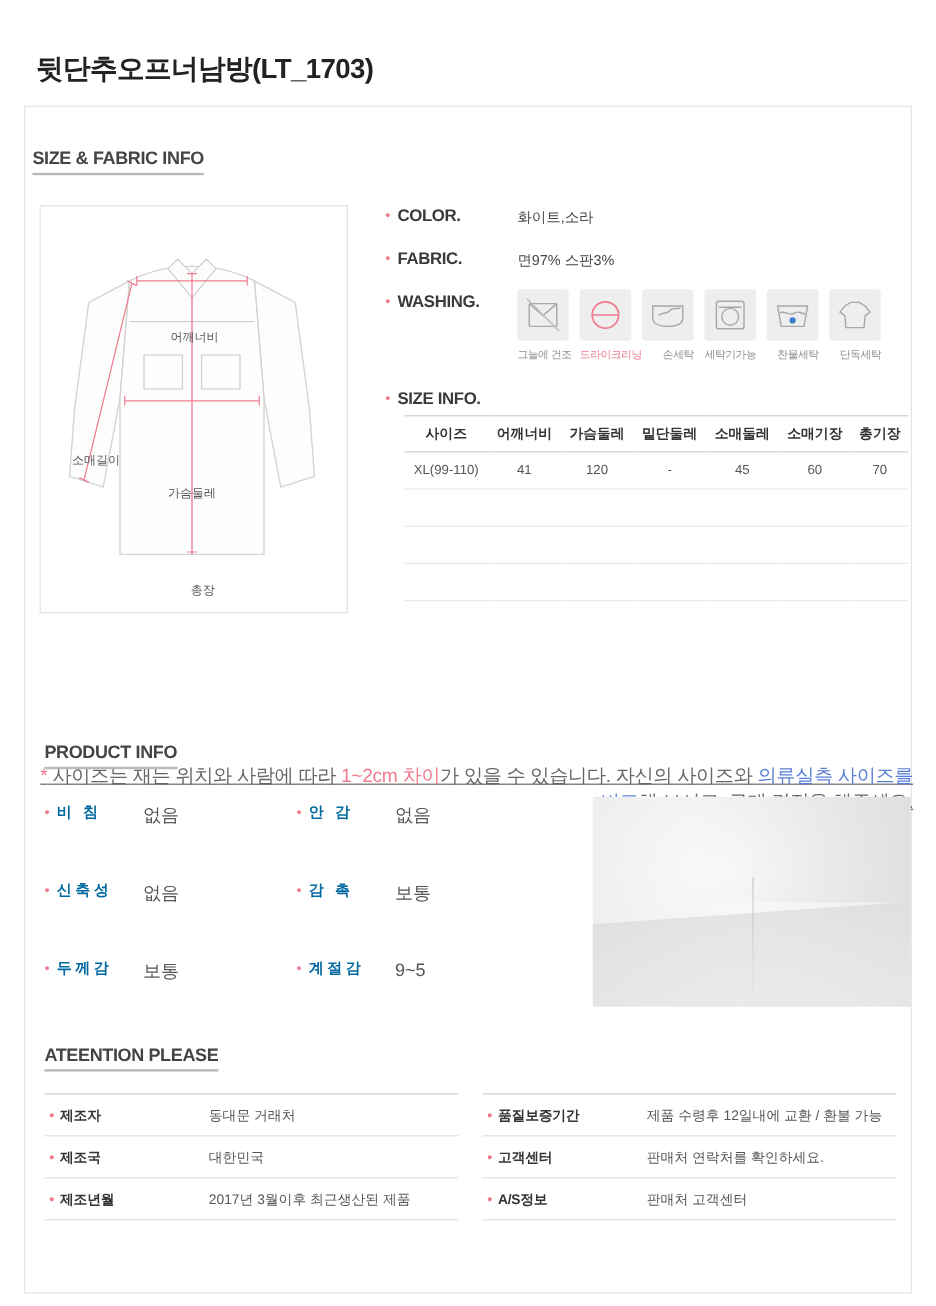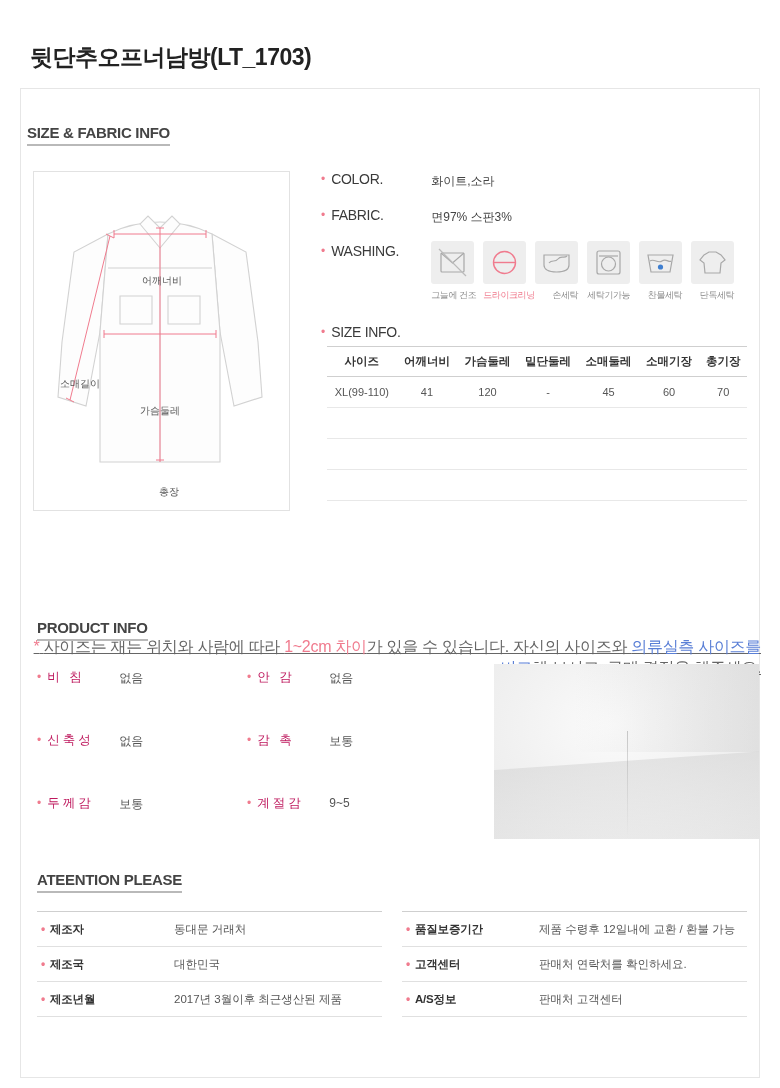--- a/index.html
+++ b/index.html
@@ -84,21 +84,21 @@
     margin-bottom: 17px;
   }
   .bullet {
     color: #f07b8e;
     font-size: 12px;
     margin-right: 6px;
     line-height: 16px;
   }
   .info-label {
     font-size: 14px;
-    font-weight: normal;
+    font-weight: bold;
     color: #3a3a3a;
     width: 100px;
     letter-spacing: -0.3px;
   }
   .info-value {
     font-size: 12px;
     color: #444;
     padding-top: 2px;
   }
   .wash-icons {
@@ -126,21 +126,21 @@
   }
   .wash-cap.hl { color: #f07b8e; }
   
   .size-head {
     margin-top: 8px;
     margin-bottom: 8px;
   }
   table.size-table {
     border-collapse: collapse;
     width: 420px;
-    margin-left: 6px;
+    margin-left: 16px;
     font-size: 11px;
   }
   table.size-table th {
     font-weight: bold;
     color: #333;
     padding: 7px 4px;
     text-align: center;
     border-bottom: 1px solid #cfcfcf;
     border-top: 1px solid #cfcfcf;
     font-size: 11.5px;
@@ -183,27 +183,27 @@
     display: flex;
     margin-bottom: 45px;
   }
   .pi-cell {
     display: flex;
     align-items: flex-start;
     width: 210px;
   }
   .pi-label {
     font-size: 12.5px;
-    font-weight: normal;
-    color: #be185d;
+    font-weight: bold;
+    color: #0369a1;
     letter-spacing: 3px;
     width: 72px;
   }
   .pi-value {
-    font-size: 12px;
+    font-size: 15px;
     color: #555;
     padding-top: 1px;
   }
   .fabric-photo {
     position: absolute;
     left: 473px;
     top: 575px;
     width: 265px;
     height: 175px;
     background:

